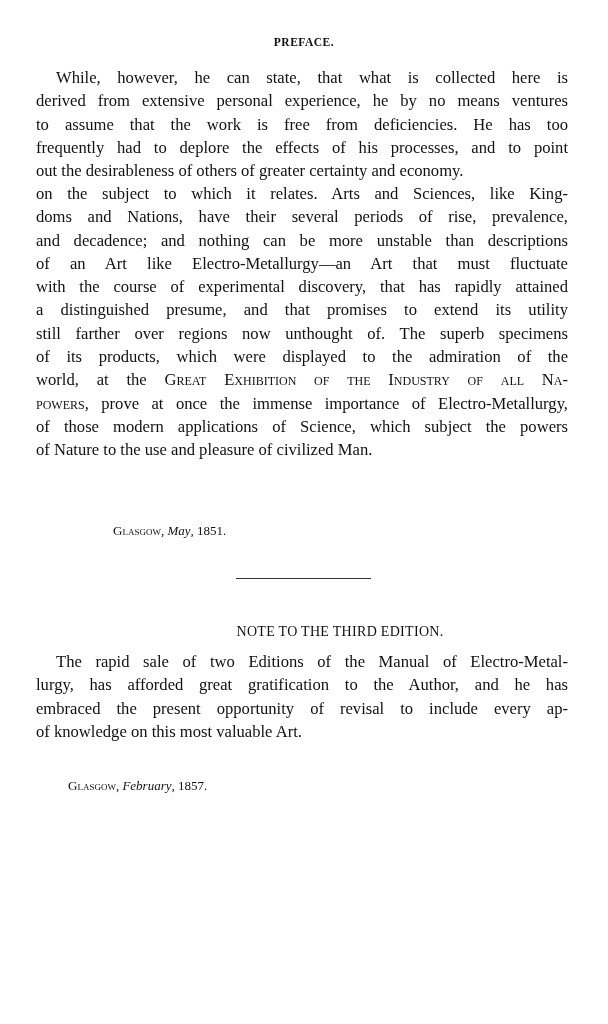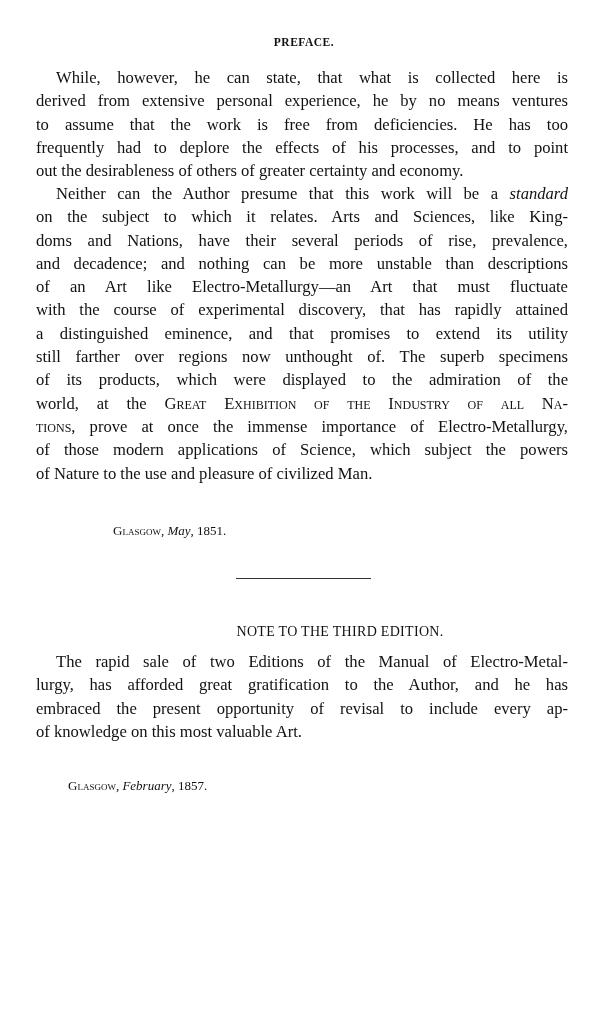--- a/index.html
+++ b/index.html
@@ -26,31 +26,30 @@
 
   <div class="para" style="top:66px;">
     <span class="line indent">While, however, he can state, that what is collected here is</span>
     <span class="line">derived from extensive personal experience, he by no means ventures</span>
     <span class="line">to assume that the work is free from deficiencies.  He has too</span>
     <span class="line">frequently had to deplore the effects of his processes, and to point</span>
     <span class="line last">out the desirableness of others of greater certainty and economy.</span>
   </div>
 
   <div class="para" style="top:182px;">
-    <span class="line indent"><span>Neither can the Author presume that this work will be a </span><i>standard</i></span>
     <span class="line">on the subject to which it relates.  Arts and Sciences, like King-</span>
     <span class="line">doms and Nations, have their several periods of rise, prevalence,</span>
     <span class="line">and decadence; and nothing can be more unstable than descriptions</span>
     <span class="line">of an Art like Electro-Metallurgy—an Art that must fluctuate</span>
     <span class="line">with the course of experimental discovery, that has rapidly attained</span>
-    <span class="line">a distinguished eminence, and that promises to extend its utility</span>
+    <span class="line">a distinguished presume, and that promises to extend its utility</span>
     <span class="line">still farther over regions now unthought of.  The superb specimens</span>
     <span class="line">of its products, which were displayed to the admiration of the</span>
     <span class="line"><span>world, at the </span><span class="sc">Great Exhibition of the Industry of all Na-</span></span>
-    <span class="line"><span class="sc">tions</span><span>, prove at once the immense importance of Electro-Metallurgy,</span></span>
+    <span class="line"><span class="sc">powers</span><span>, prove at once the immense importance of Electro-Metallurgy,</span></span>
     <span class="line">of those modern applications of Science, which subject the powers</span>
     <span class="line last">of Nature to the use and pleasure of civilized Man.</span>
   </div>
 
   <div class="sig" style="top:523px;margin-left:45px;"><span class="sc">Glasgow</span>, <i>May</i><span>, 1851.</span></div>
 
   <div class="rule"></div>
 
   <div class="heading" id="note-heading">NOTE TO THE THIRD EDITION.</div>
 

